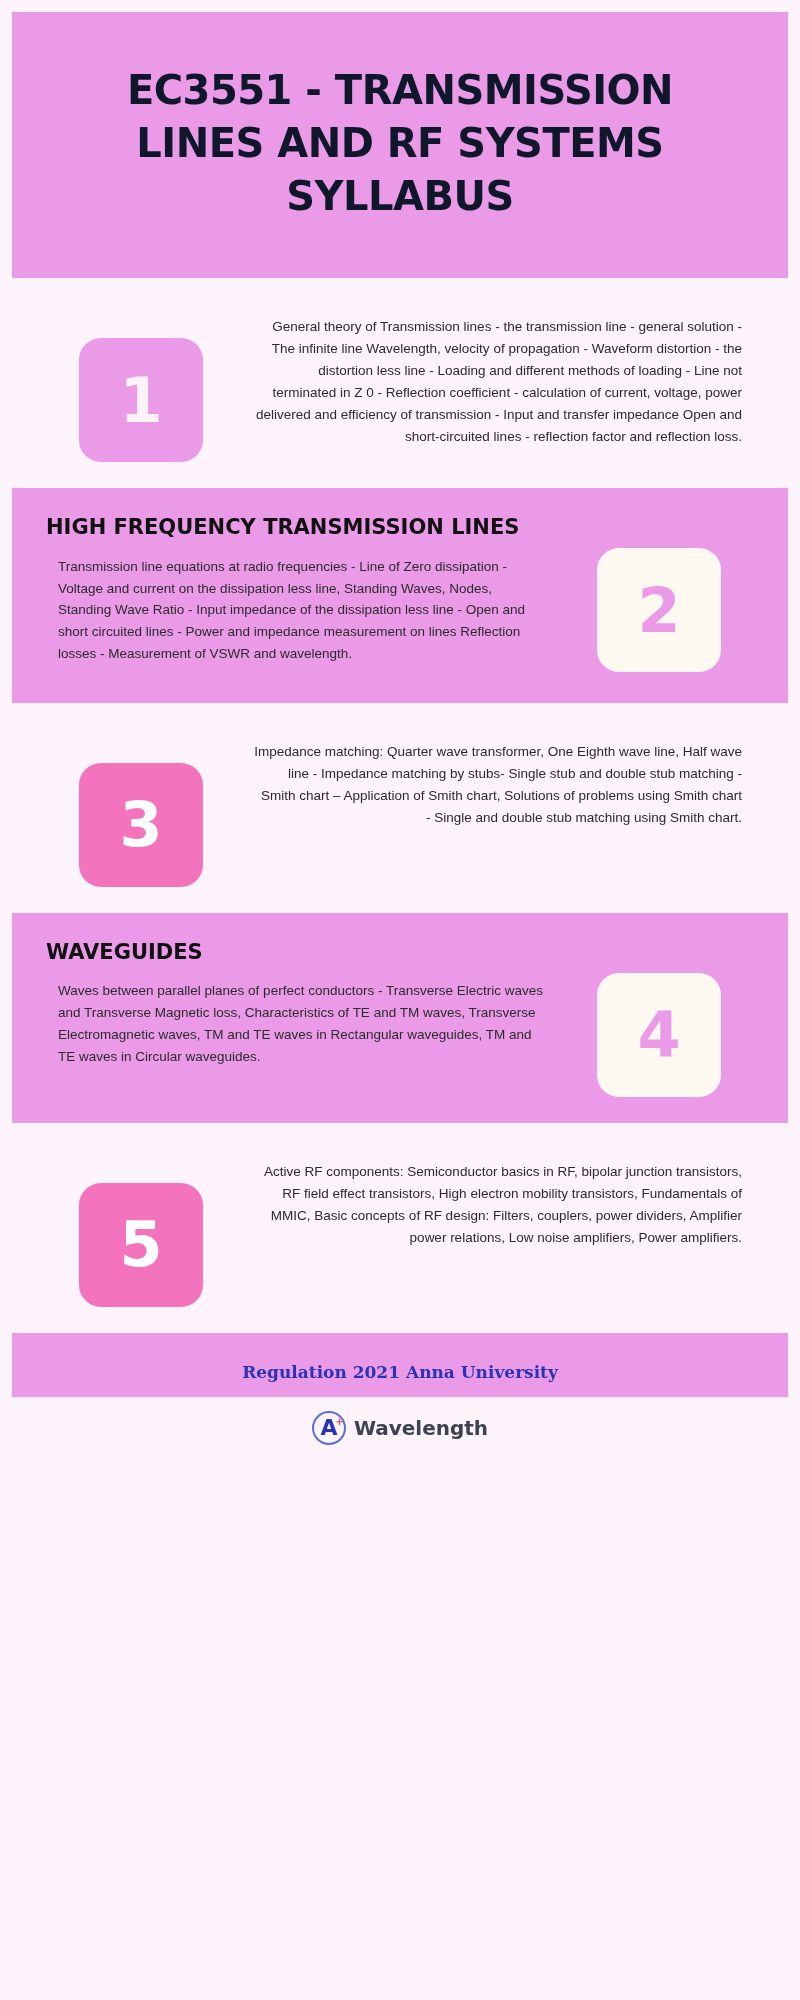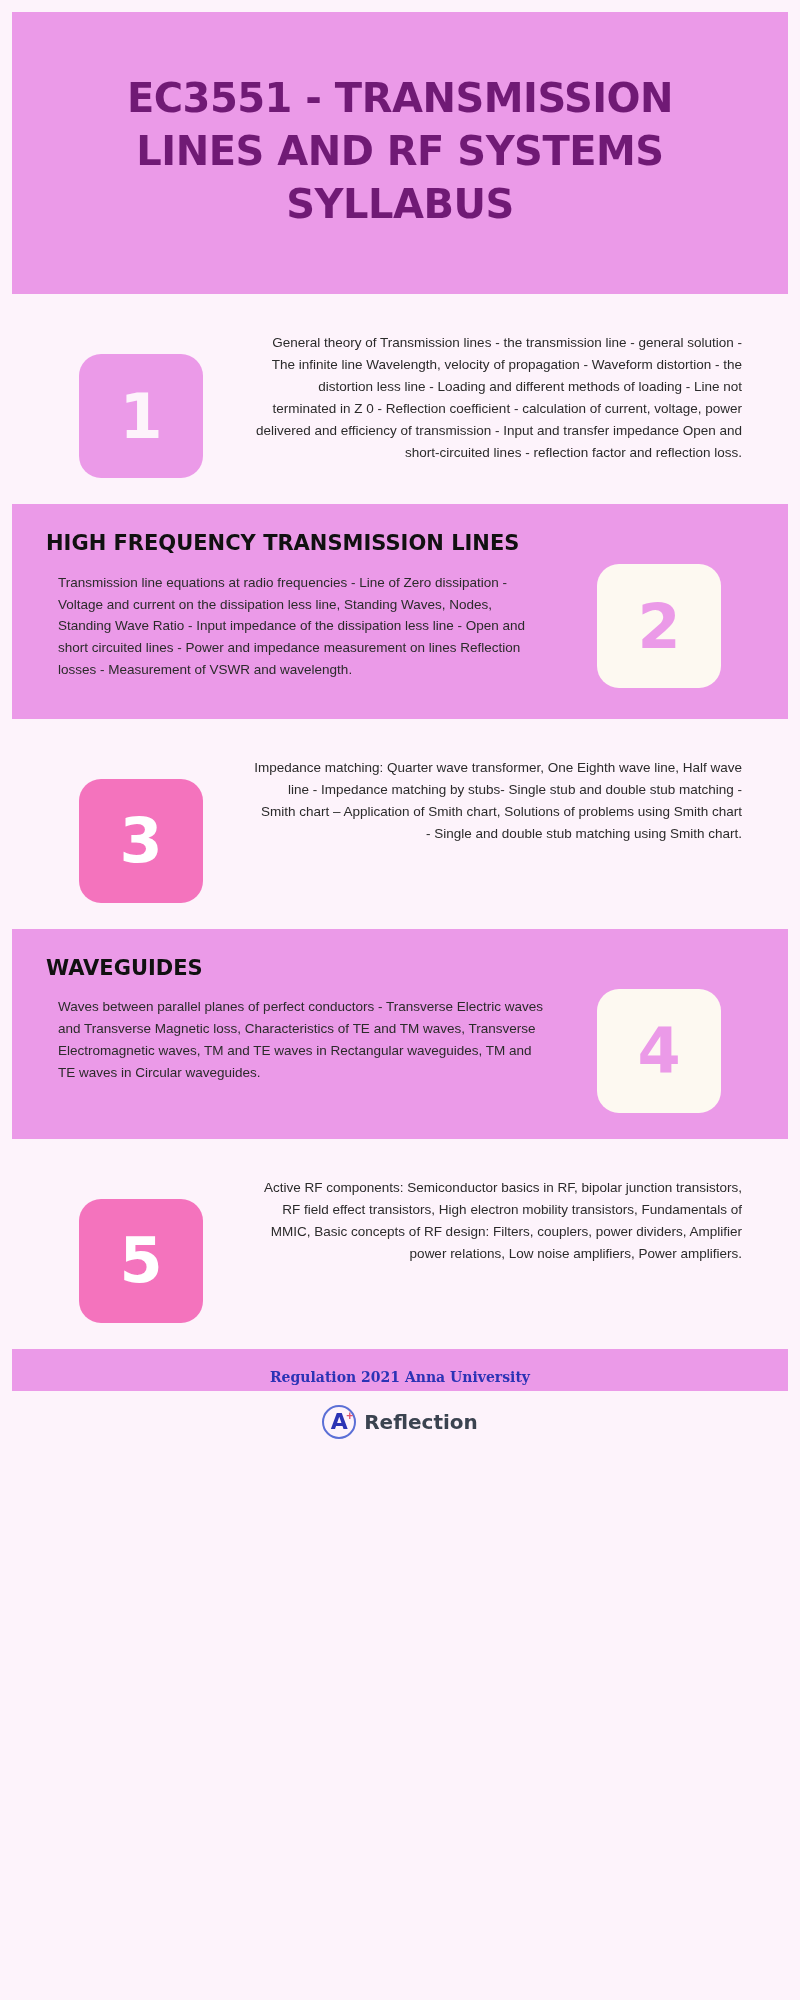--- a/index.html
+++ b/index.html
@@ -20,26 +20,26 @@
     display: flex;
     flex-direction: column;
   }
   
   .header {
     background: #eb9ae8;
     padding: 44px 40px 48px 40px;
     text-align: center;
   }
   .header h1 {
-    margin: 16px;
+    margin: 8px;
     font-size: 40px;
     line-height: 1.32;
     font-weight: 900;
     letter-spacing: -0.5px;
-    color: #701a75;
+    color: #0f172a;
     text-transform: uppercase;
     font-family: "DejaVu Sans", sans-serif;
   }
   
   .unit {
     display: flex;
     align-items: flex-start;
     box-sizing: border-box;
     padding: 26px 34px 26px 34px;
   }
@@ -110,22 +110,22 @@
   .unit.right-badge p {
     text-align: left;
   }
   
   .footer {
     background: #eb9ae8;
     padding: 20px 10px 6px 10px;
     text-align: center;
   }
   .footer .reg {
-    margin: 0;
-    font-size: 14px;
+    margin: 9px;
+    font-size: 17px;
     font-weight: 700;
     color: #2b33b5;
     font-family: "DejaVu Serif", serif;
   }
   .brandbar {
     background: #fdf3fb;
     padding: 14px 0 16px 0;
     display: flex;
     align-items: center;
     justify-content: center;
@@ -223,16 +223,16 @@
 
   <footer class="footer">
     <p class="reg">Regulation 2021 Anna University</p>
   </footer>
 
   <div class="brandbar">
     <div class="brand-logo">
       <span class="a">A</span>
       <span class="plus">+</span>
     </div>
-    <span class="brand-text">Reflection</span>
+    <span class="brand-text">Wavelength</span>
   </div>
 
 </div>
 
 </body></html>

